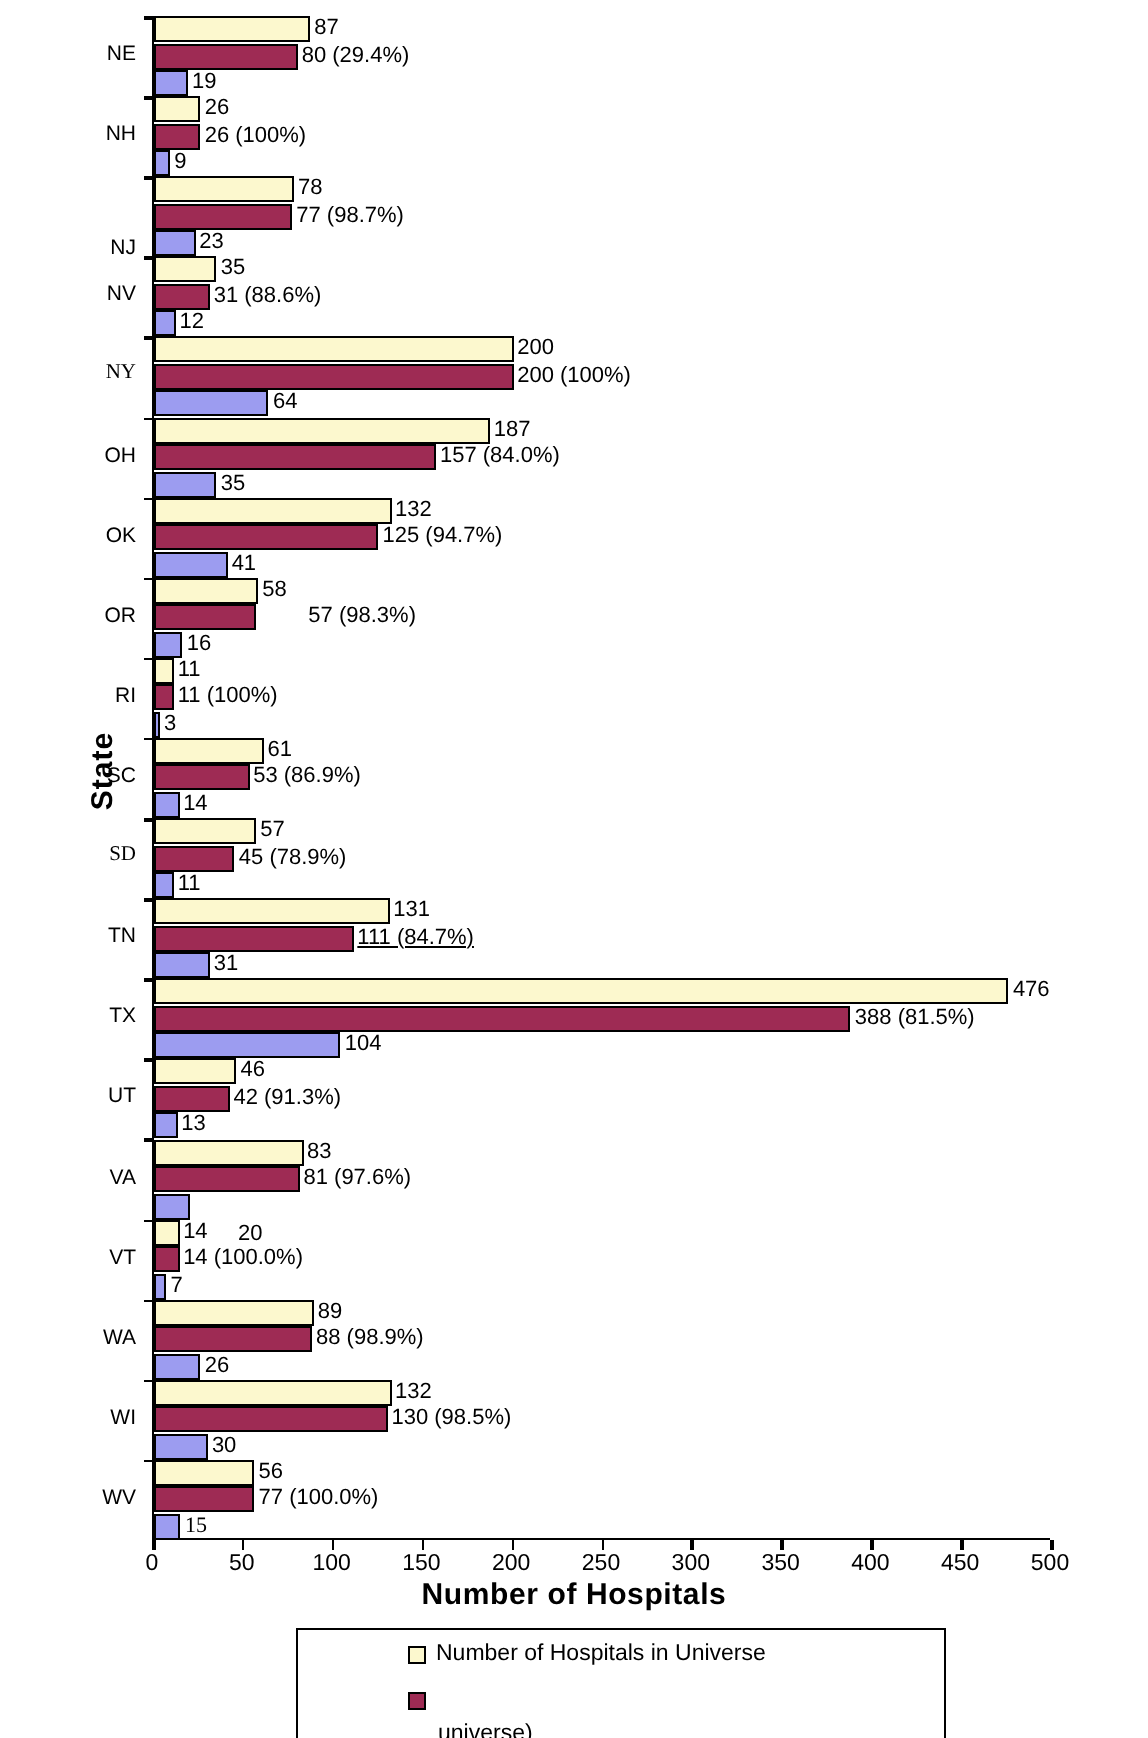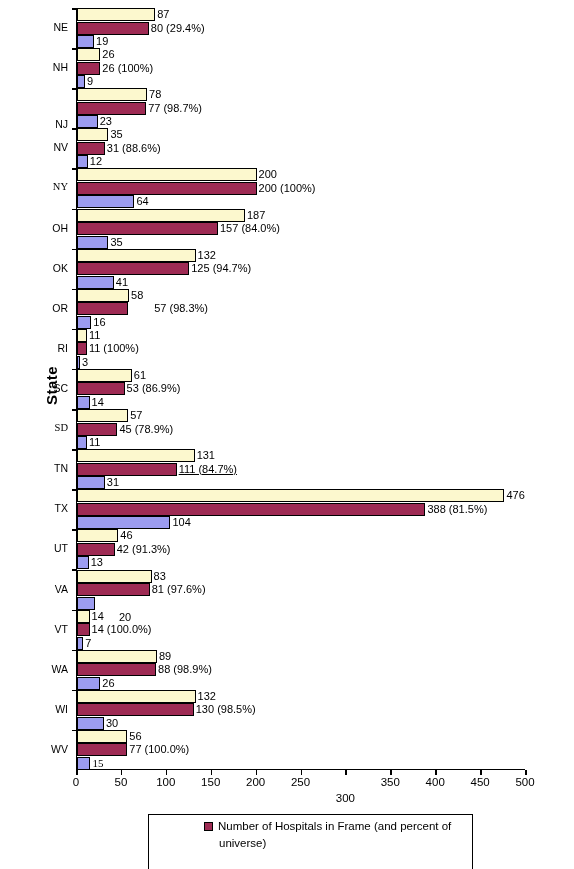--- a/index.html
+++ b/index.html
@@ -278,33 +278,37 @@
       <div class="xtlabel" style="left: 44.9px;">50</div>
       <div class="xtick" style="left: 89.8px;"></div>
       <div class="xtlabel" style="left: 89.8px;">100</div>
       <div class="xtick" style="left: 134.7px;"></div>
       <div class="xtlabel" style="left: 134.7px;">150</div>
       <div class="xtick" style="left: 179.6px;"></div>
       <div class="xtlabel" style="left: 179.6px;">200</div>
       <div class="xtick" style="left: 224.5px;"></div>
       <div class="xtlabel" style="left: 224.5px;">250</div>
       <div class="xtick" style="left: 269.4px;"></div>
-      <div class="xtlabel" style="left: 269.4px; margin-top: 16px;">300</div>
+      <div class="xtlabel" style="left: 269.4px;">300</div>
       <div class="xtick" style="left: 314.3px;"></div>
       <div class="xtlabel" style="left: 314.3px;">350</div>
       <div class="xtick" style="left: 359.2px;"></div>
       <div class="xtlabel" style="left: 359.2px;">400</div>
       <div class="xtick" style="left: 404.1px;"></div>
       <div class="xtlabel" style="left: 404.1px;">450</div>
       <div class="xtick" style="left: 449px;"></div>
       <div class="xtlabel" style="left: 449px;">500</div>
     </div>
 
+  <div id="xlabel">Number of Hospitals</div>
 
   <div id="legend">
+    <div class="lrow">
+      <span class="lswatch s0"></span>
+      <span class="ltext">Number of  Hospitals in Universe</span>
+    </div>
     <div class="lrow wrap">
       <span class="lswatch s1"></span>
-      <span class="ltext">Number of  Hospitals in Frame (and percent of</span>
     </div>
     <div class="lcont">universe)</div>
   </div>
 
 </div>
 
 </body></html>

